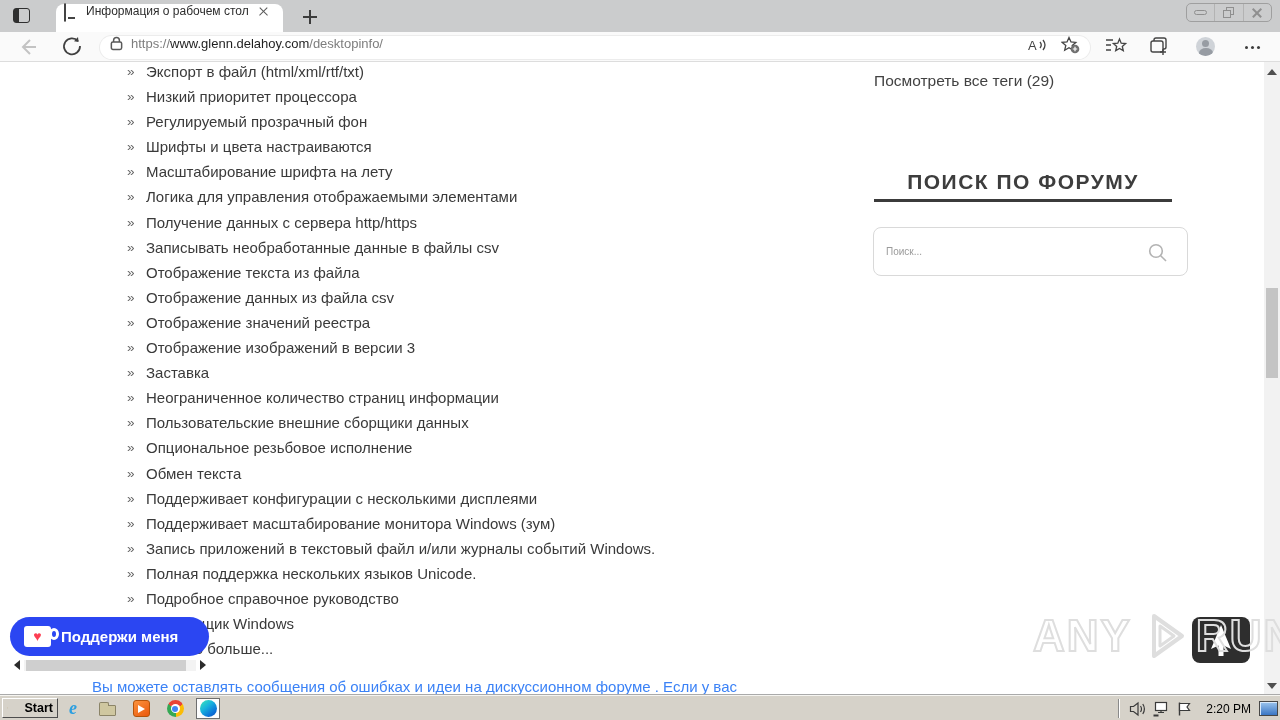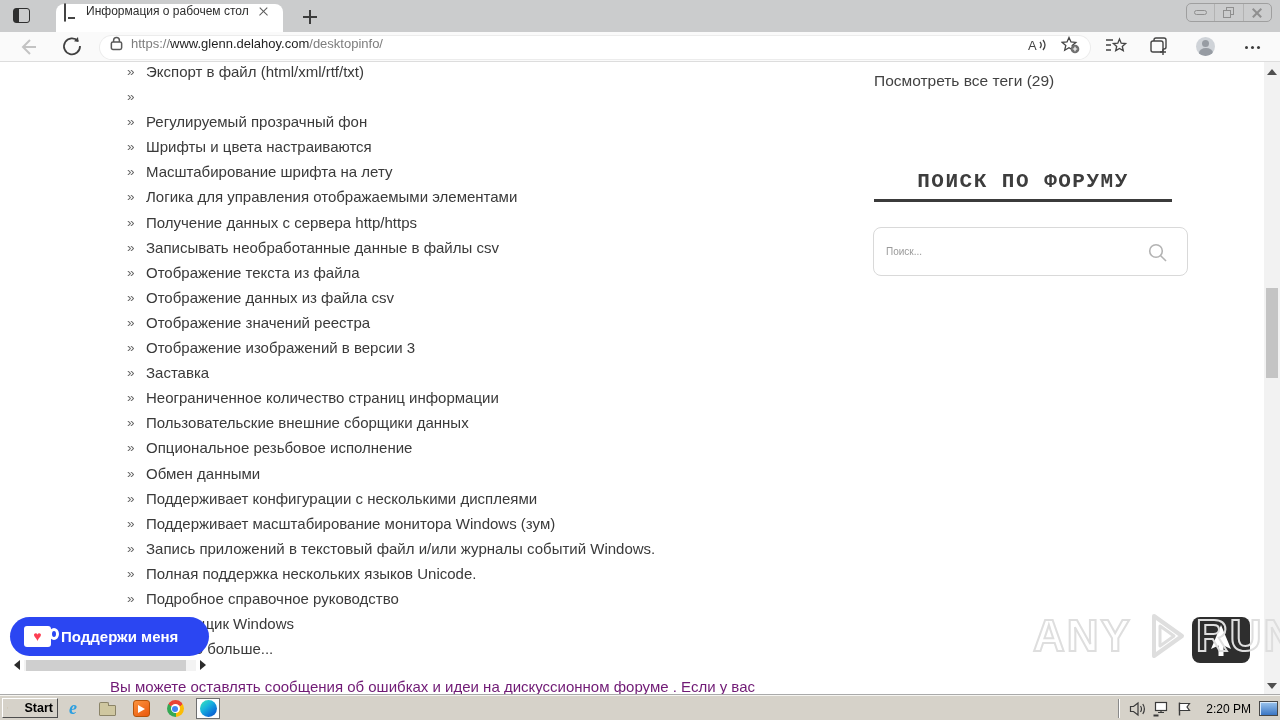--- a/index.html
+++ b/index.html
@@ -49,24 +49,24 @@
   .avatar::after{content:"";position:absolute;left:2.5px;top:11px;width:14px;height:10px;border-radius:50%;background:#979ca3}
   .dots{width:18px;height:18px;position:relative}
   .dots::before{content:"";position:absolute;left:2px;top:8px;width:3px;height:3px;border-radius:50%;background:#3c3c3c;box-shadow:6px 0 0 #3c3c3c,12px 0 0 #3c3c3c}
 
   
   .content{position:absolute;left:0;top:62px;width:1280px;height:633px;background:#fff;overflow:hidden}
   .features{position:absolute;left:127px;top:-3px;font-size:15px;line-height:25.1px}
   .feat{display:flex}
   .feat .b{width:19px;color:#666;font-size:13.5px}
   .feat .t{color:#3a3a3a}
-  .footer-text{position:absolute;left:110px;top:616px;font-size:15px;color:#701a75;white-space:nowrap}
+  .footer-text{position:absolute;left:92px;top:616px;font-size:15px;color:#3b82f6;white-space:nowrap}
 
   .tags-link{position:absolute;left:874px;top:10px;font-size:15.5px;color:#424242;cursor:pointer}
-  .forum-title{position:absolute;left:874px;top:108px;width:298px;text-align:center;font-family:Liberation Mono, monospace;font-weight:bold;font-size:21px;letter-spacing:1.5px;color:#3d3d3d}
+  .forum-title{position:absolute;left:874px;top:108px;width:298px;text-align:center;font-family:Liberation Sans, sans-serif;font-weight:bold;font-size:21px;letter-spacing:1.5px;color:#3d3d3d}
   .forum-rule{position:absolute;left:874px;top:137px;width:298px;height:3px;background:#3b3b3b}
   .search-box{position:absolute;left:873px;top:165px;width:315px;height:49px;border:1px solid #d9d9d9;border-radius:8px;background:#fff}
   .search-input{position:absolute;left:12px;top:0;width:250px;height:47px;border:none;outline:none;font-size:10px;color:#333;font-family:"Liberation Sans",sans-serif}
   .search-input::placeholder{color:#9a9a9a}
   .search-glass{position:absolute;right:18px;top:14px}
 
   
   .vscroll{position:absolute;left:1264px;top:0;width:16px;height:633px;background:#f2f2f2}
   .vs-up,.vs-down{position:absolute;left:0;width:16px;height:15px;display:flex;align-items:center;justify-content:center;cursor:pointer}
   .vs-up{top:2px}.vs-down{bottom:2px}
@@ -201,20 +201,21 @@
 
   <div class="content">
 
     <div class="features">
         <div class="feat">
         <span class="b">»</span>
         <span class="t">Экспорт в файл (html/xml/rtf/txt)</span>
       </div>
         <div class="feat">
         <span class="b">»</span>
+        <span class="t">Низкий приоритет процессора</span>
       </div>
         <div class="feat">
         <span class="b">»</span>
         <span class="t">Регулируемый прозрачный фон</span>
       </div>
         <div class="feat">
         <span class="b">»</span>
         <span class="t">Шрифты и цвета настраиваются</span>
       </div>
         <div class="feat">
@@ -260,21 +261,21 @@
         <div class="feat">
         <span class="b">»</span>
         <span class="t">Пользовательские внешние сборщики данных</span>
       </div>
         <div class="feat">
         <span class="b">»</span>
         <span class="t">Опциональное резьбовое исполнение</span>
       </div>
         <div class="feat">
         <span class="b">»</span>
-        <span class="t">Обмен данными</span>
+        <span class="t">Обмен текста</span>
       </div>
         <div class="feat">
         <span class="b">»</span>
         <span class="t">Поддерживает конфигурации с несколькими дисплеями</span>
       </div>
         <div class="feat">
         <span class="b">»</span>
         <span class="t">Поддерживает масштабирование монитора Windows (зум)</span>
       </div>
         <div class="feat">

